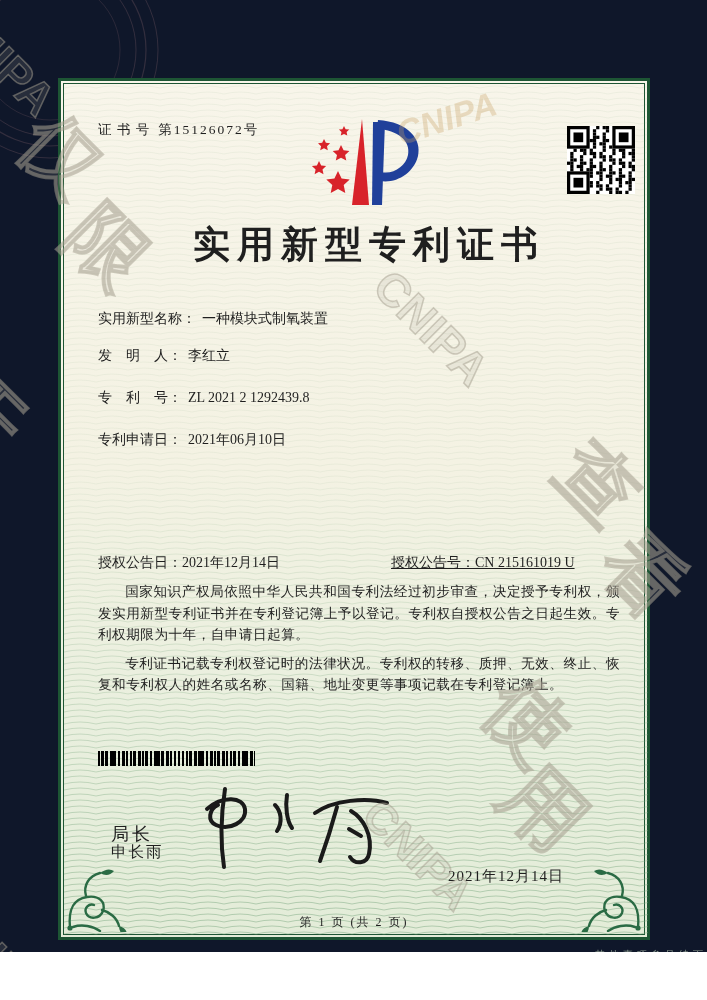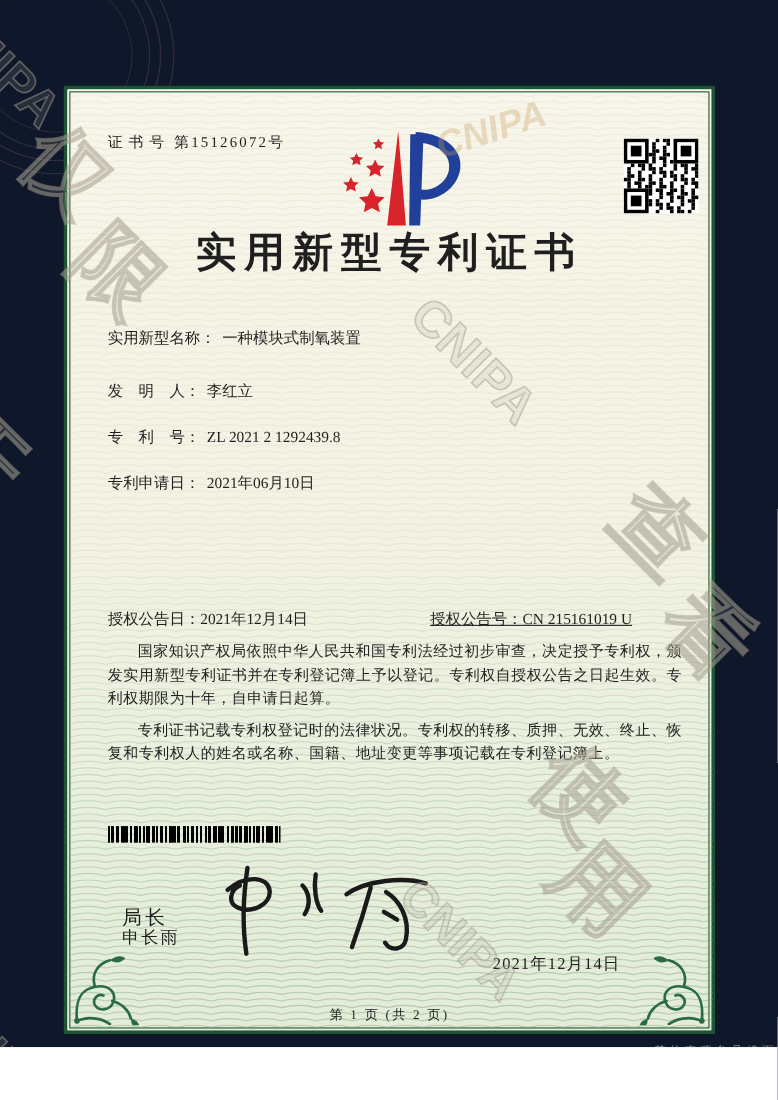--- a/index.html
+++ b/index.html
@@ -19,26 +19,26 @@
     background:linear-gradient(180deg,#f8f5ea 0%,#f4f2e3 45%,#e9efde 75%,#e3ecd8 100%);
   }
   .cert-inner{position:absolute;inset:2px;border:1px solid var(--green);}
   .texture{position:absolute;inset:0;z-index:0;}
   .cert > *{z-index:3;}
   .cert-no{position:absolute;left:37px;top:40px;font-size:13.5px;letter-spacing:1px;}
   .cert-no .num{margin-left:8px;letter-spacing:2px;}
   .logo{position:absolute;left:225px;top:32px;width:150px;height:102px;}
   .qr{position:absolute;left:506px;top:45px;width:68px;height:68px;background:#fff;}
   .title{
-    position:absolute;left:0;top:124px;width:100%;margin:0;text-align:center;
+    position:absolute;left:0;top:124px;width:100%;margin:15px;text-align:center;
     font-size:37px;font-weight:700;letter-spacing:7px;
   }
   .frow{position:absolute;left:37px;font-size:14px;white-space:nowrap;}
   .frow .fvalue{margin-left:6px;}
-  .r0{top:218px}.r1{top:266px}.r2{top:308px}.r3{top:350px}.r4{top:388px}.r5{top:431px}
+  .r0{top:229px}.r1{top:266px}.r2{top:308px}.r3{top:350px}.r4{top:388px}.r5{top:431px}
   .grant{position:absolute;top:473px;left:0;width:100%;font-size:14px;}
   .grant .gpair{position:absolute;white-space:nowrap;}
   .gp-date{left:37px;} .gp-no{left:330px;text-decoration:underline;}
   .body-text{position:absolute;left:37px;top:500px;width:522px;}
   .body-text p{
     margin:0 0 7px 0;font-size:13.6px;line-height:21.5px;text-align:justify;
     text-indent:2em;letter-spacing:.5px;
   }
   .barcode{
     position:absolute;left:37px;top:670px;width:157px;height:15px;

